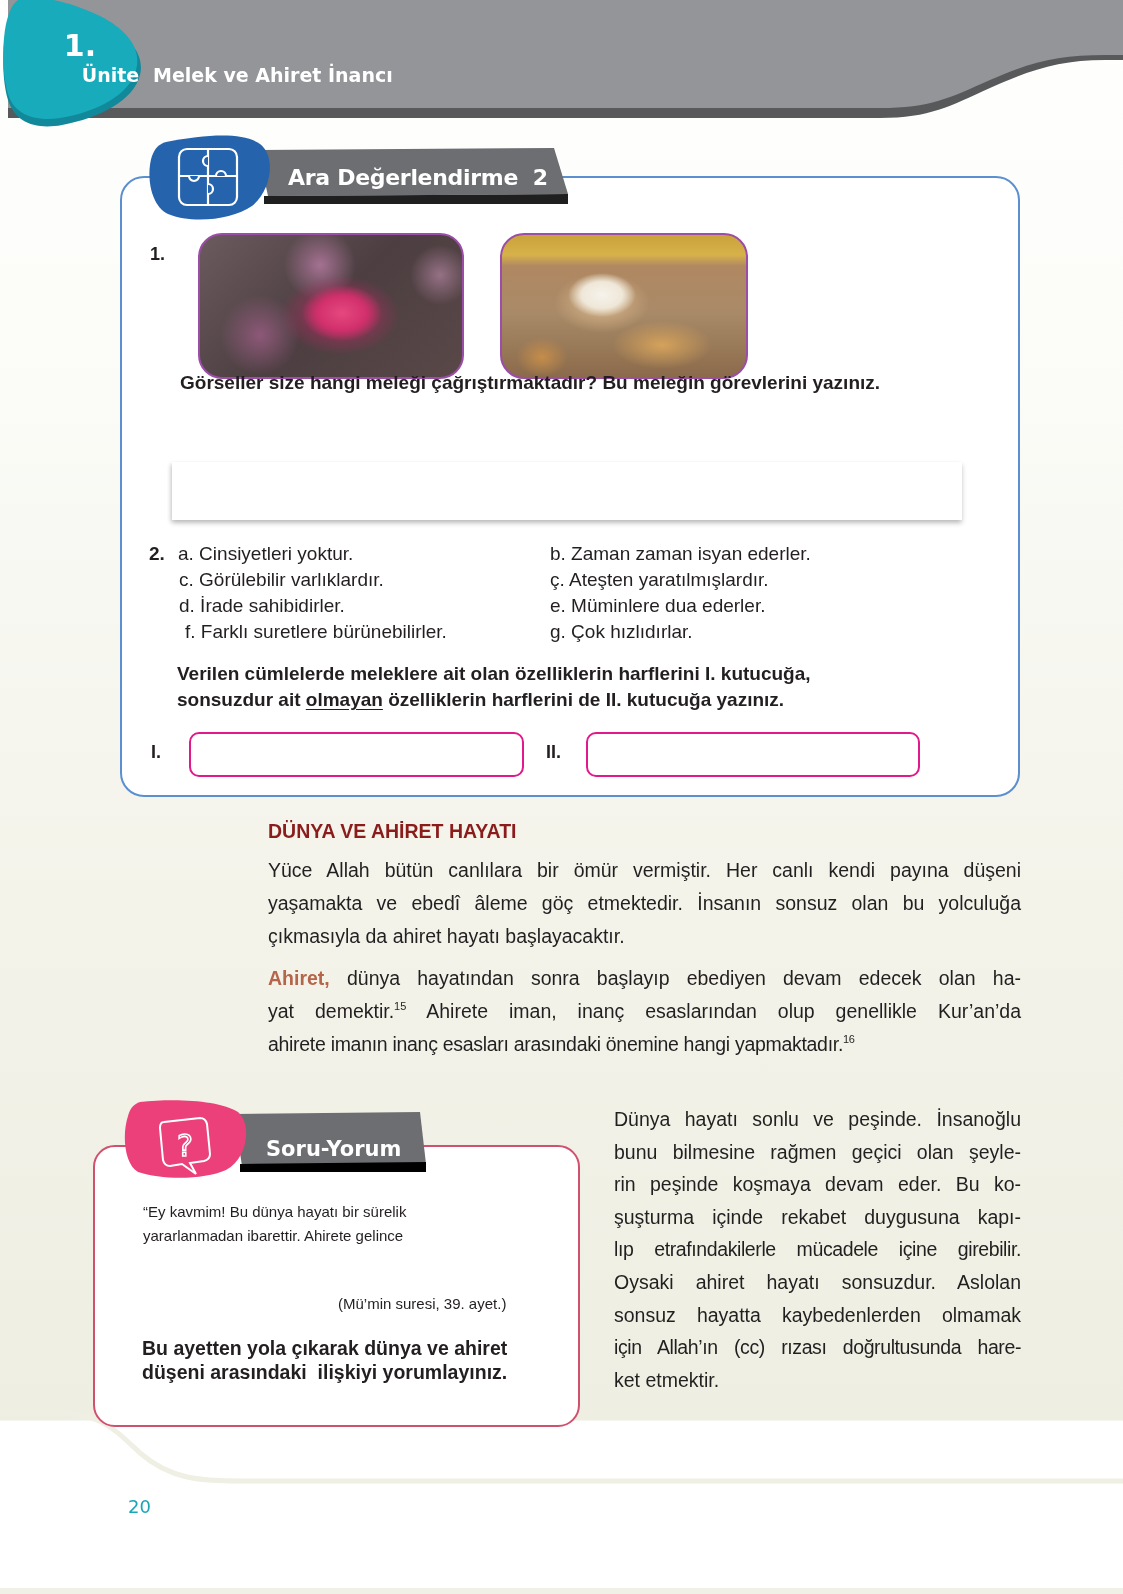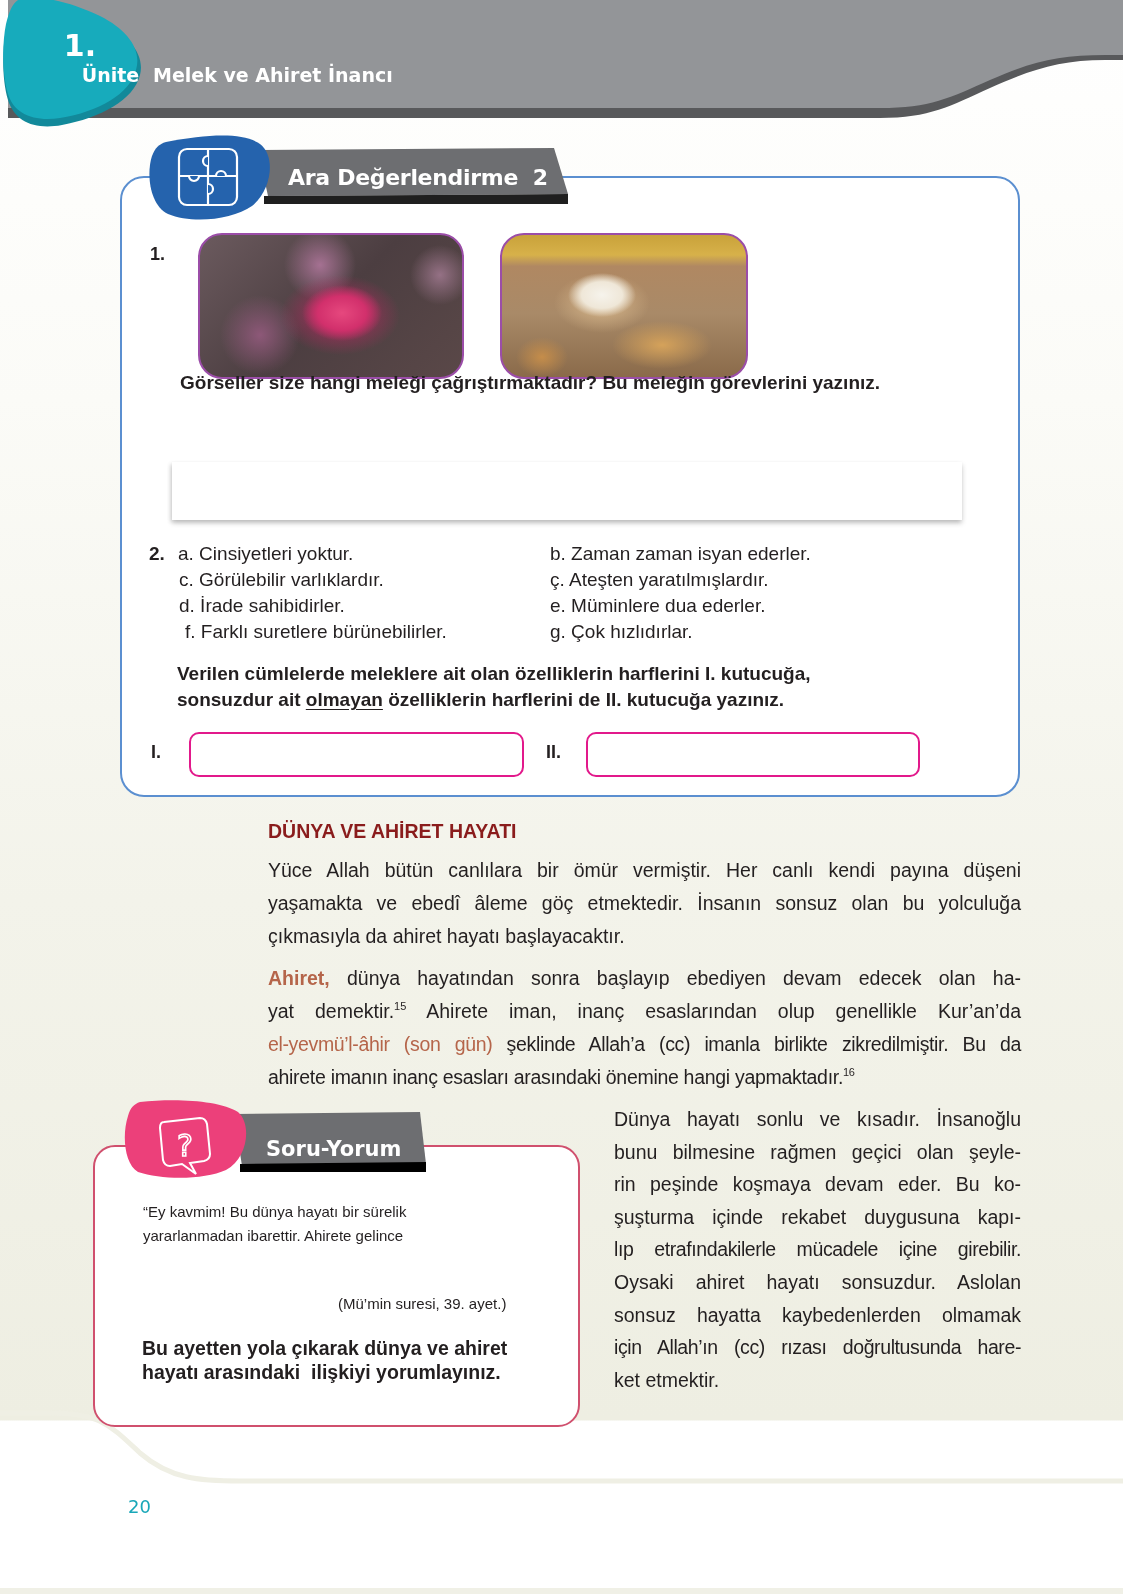--- a/index.html
+++ b/index.html
@@ -197,21 +197,20 @@
 
 <div class="section-title">DÜNYA VE AHİRET HAYATI</div>
 <div class="para" style="top:854px">
   <span class="line">Yüce Allah bütün canlılara bir ömür vermiştir. Her canlı kendi payına düşeni</span>
   <span class="line">yaşamakta ve ebedî âleme göç etmektedir. İnsanın sonsuz olan bu yolculuğa</span>
   <span class="line last">çıkmasıyla da ahiret hayatı başlayacaktır.</span>
 </div>
 <div class="para" style="top:962px">
   <span class="line"><span class="accent-bold">Ahiret,</span><span style="white-space:pre"> dünya hayatından sonra başlayıp ebediyen devam edecek olan ha-</span></span>
   <span class="line"><span>yat demektir.</span><sup>15</sup><span style="white-space:pre"> Ahirete iman, inanç esaslarından olup genellikle Kur’an’da</span></span>
-  <span class="line" style="text-align-last:justify;letter-spacing:-0.35px"><span class="accent">el-yevmü’l-âhir (son gün)</span><span style="white-space:pre"> şeklinde Allah’a (cc) imanla birlikte zikredilmiştir. Bu da</span></span>
   <span class="line last" style="letter-spacing:-0.3px"><span>ahirete imanın inanç esasları arasındaki önemine hangi yapmaktadır.</span><sup>16</sup></span>
 </div>
 
 <div class="soru-box"></div>
 <svg class="soru-banner" style="position:absolute;left:124px;top:1100px" width="310" height="80">
   <path d="M110 14 L296 12 L302 64 L118 66 Z" fill="#6d6e71"></path>
   <path d="M116 64 L302 62 L302 72 L116 72 Z" fill="#000000"></path>
   <path d="M16 2 C50 -2 96 0 114 12 C128 24 124 58 102 70 C80 80 38 80 14 72 C0 64 -2 34 4 16 C6 8 10 4 16 2 Z" fill="#ec407a"></path>
 </svg>
 <svg style="position:absolute;left:156px;top:1116px" width="56" height="60">
@@ -219,25 +218,25 @@
   <text x="29" y="40" text-anchor="middle" font-family="DejaVu Sans, sans-serif" font-size="30" fill="none" stroke="#ffffff" stroke-width="1.6">?</text>
 </svg>
 <div class="soru-title">Soru-Yorum</div>
 <div class="quote">
   <div>“Ey kavmim! Bu dünya hayatı bir sürelik</div>
   <div>yararlanmadan ibarettir. Ahirete gelince</div>
 </div>
 <div class="quote-src">(Mü’min suresi, 39. ayet.)</div>
 <div class="soru-q">
   <div>Bu ayetten yola çıkarak dünya ve ahiret</div>
-  <div style="white-space:pre">hayatı arasındaki  ilişkiyi yorumlayınız.</div>
+  <div style="white-space:pre">düşeni arasındaki  ilişkiyi yorumlayınız.</div>
 </div>
 
 <div class="side-para">
-  <span class="line">Dünya hayatı sonlu ve kısadır. İnsanoğlu</span>
+  <span class="line">Dünya hayatı sonlu ve peşinde. İnsanoğlu</span>
   <span class="line">bunu bilmesine rağmen geçici olan şeyle-</span>
   <span class="line">rin peşinde koşmaya devam eder. Bu ko-</span>
   <span class="line">şuşturma içinde rekabet duygusuna kapı-</span>
   <span class="line" style="letter-spacing:-0.4px">lıp etrafındakilerle mücadele içine girebilir.</span>
   <span class="line">Oysaki ahiret hayatı sonsuzdur. Aslolan</span>
   <span class="line">sonsuz hayatta kaybedenlerden olmamak</span>
   <span class="line" style="letter-spacing:-0.4px">için Allah’ın (cc) rızası doğrultusunda hare-</span>
   <span class="line last">ket etmektir.</span>
 </div>
 

